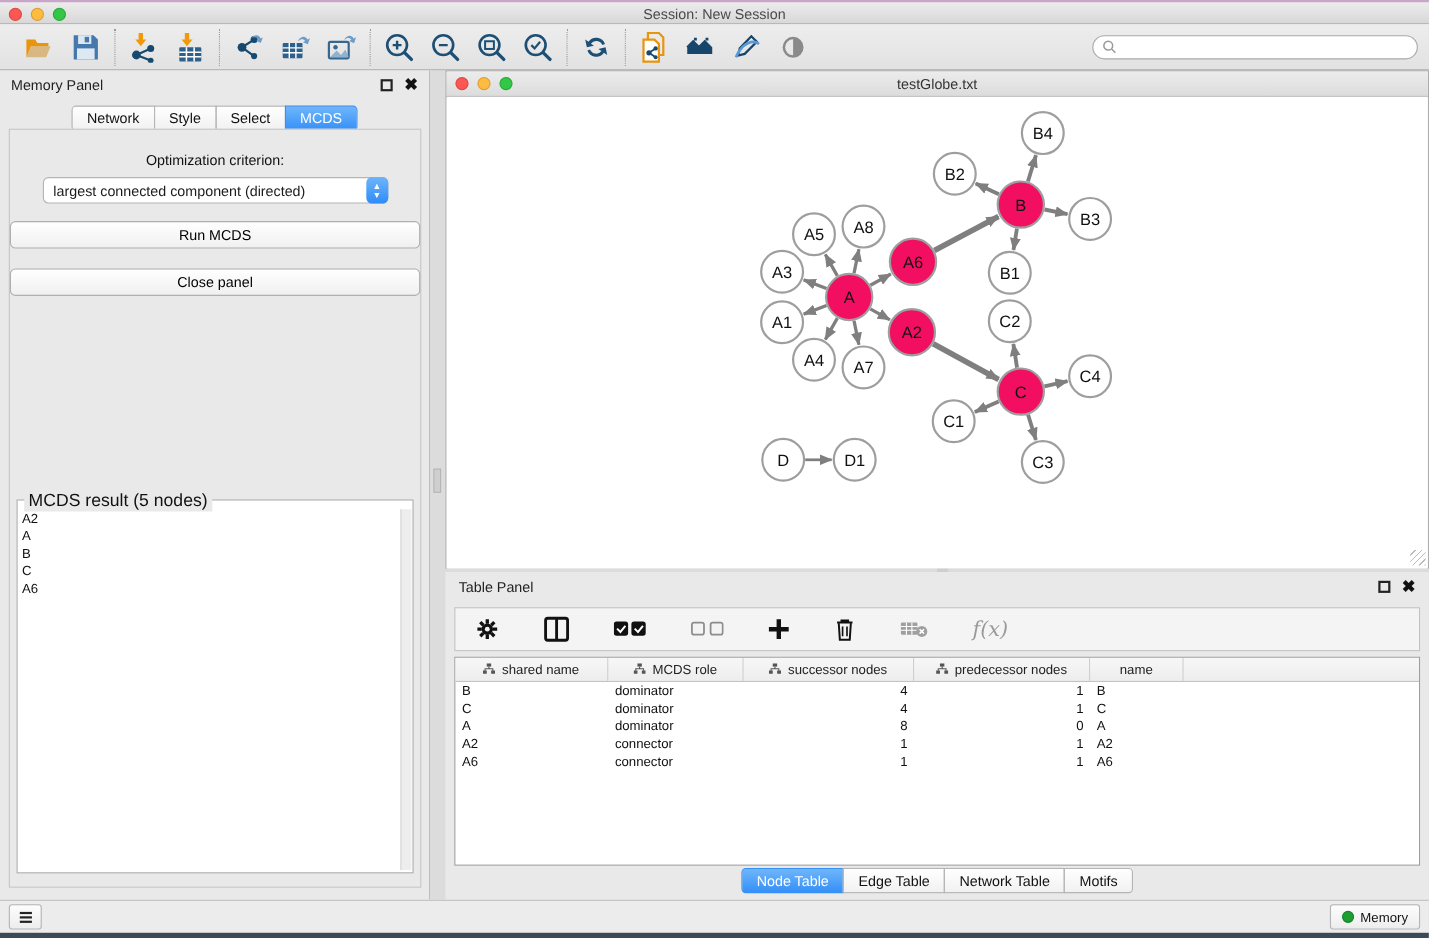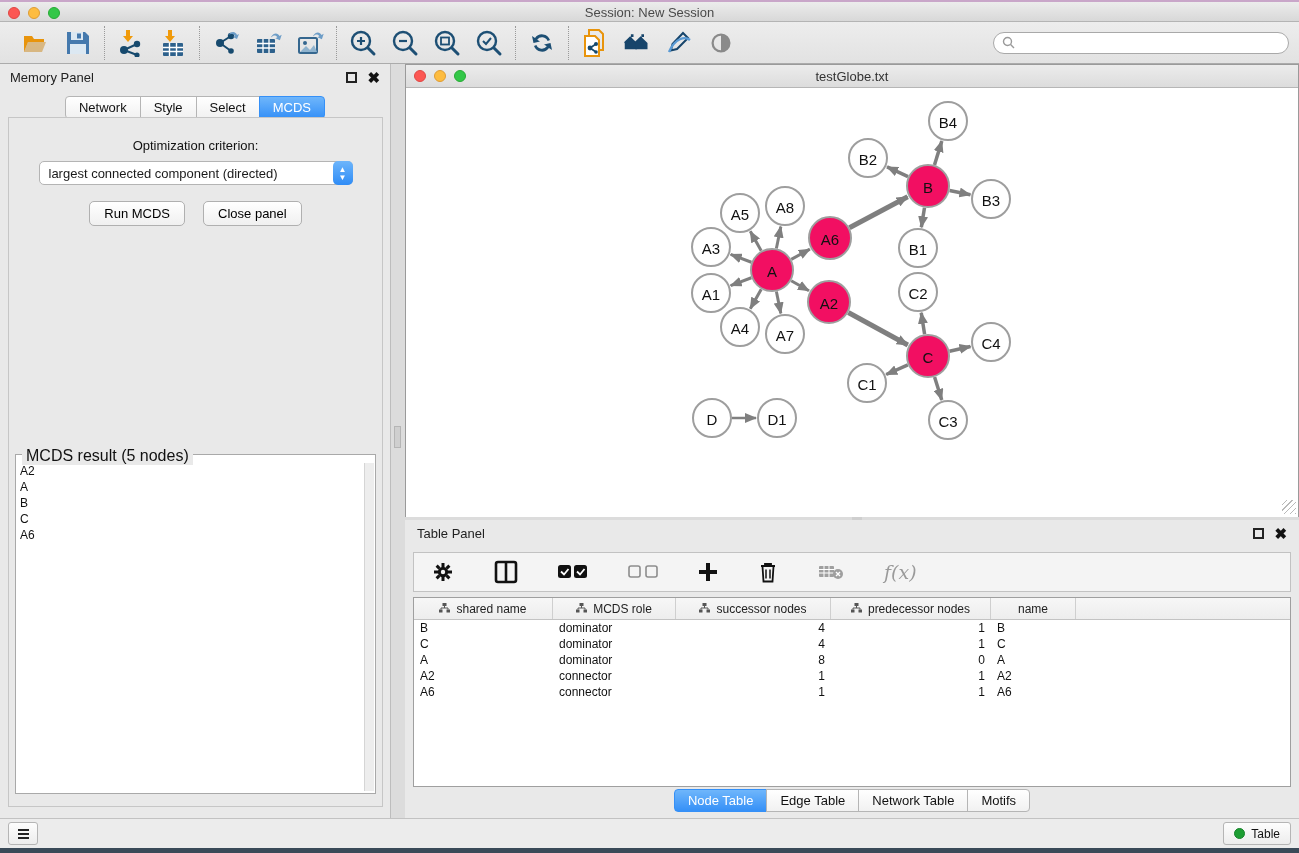--- a/index.html
+++ b/index.html
@@ -42,21 +42,21 @@
   .tab:last-child { border-top-right-radius:4px; border-bottom-right-radius:4px; }
   .tab.active { background:linear-gradient(#6fb6fb,#3590f7); color:#fff; border-color:#3590f7; }
 
   .cp-frame { position:absolute; left:8px; top:53px; width:375px; height:690px; border:1px solid #c6c6c6; background:#e9e9e9; }
   .opt-label { text-align:center; margin-top:20px; font-size:13px; color:#111; }
   .combo { position:relative; margin:8px auto 0; width:314px; height:24px; background:#fff; border:1px solid #b4b4b4; border-radius:5px;
     display:flex; align-items:center; padding-left:9px; font-size:13px; cursor:pointer; }
   .combo .stepper { position:absolute; right:-1px; top:-1px; width:20px; height:24px; border-radius:5px;
     background:linear-gradient(#6db5fb,#2f8cf6); display:flex; flex-direction:column; align-items:center; justify-content:center; gap:1px; }
   .combo .stepper span { color:#fff; font-size:8px; line-height:7px; }
-  .btn-row { display:flex; justify-content:center; gap:18px; margin-top:16px; }
+  .btn-row { display:flex; gap:18px; margin-top:16px;flex-direction:column; }
   .pbtn { background:linear-gradient(#ffffff,#f0f0f0); border:1px solid #b0b0b0; border-radius:5px; padding:4px 14px; font-size:13px; cursor:pointer; }
 
   .groupbox { position:absolute; left:6px; top:336px; width:361px; height:340px; border:1px solid #a9a9a9; background:#fff; }
   .groupbox .legend { position:absolute; top:-8px; left:6px; background:#e9e9e9; padding:0 4px; font-size:16px; color:#111; }
   .result-list { position:absolute; inset:8px 12px 2px 4px; font-size:12px; color:#111; overflow:hidden; }
   .result-list div { line-height:16px; cursor:default; }
   .gscroll { position:absolute; right:1px; top:8px; bottom:2px; width:10px; background:#ededed; border-left:1px solid #d5d5d5; }
 
   .splitter { position:absolute; left:391px; top:64px; width:14px; height:754px; background:#dcdcdc; }
   .splitter .grip { position:absolute; left:3px; top:362px; width:7px; height:22px; background:#cfcfcf; border:1px solid #b5b5b5; }
@@ -594,16 +594,16 @@
 <div class="statusbar">
   <div class="sb-left">
     <span class="menu-lines">
         <i></i>
         <i></i>
         <i></i>
       </span>
   </div>
   <div class="sb-right">
     <span class="mem-dot"></span>
-    <span>Table</span>
+    <span>Memory</span>
   </div>
 </div>
 <div class="wallpaper"></div>
 
 </body></html>

